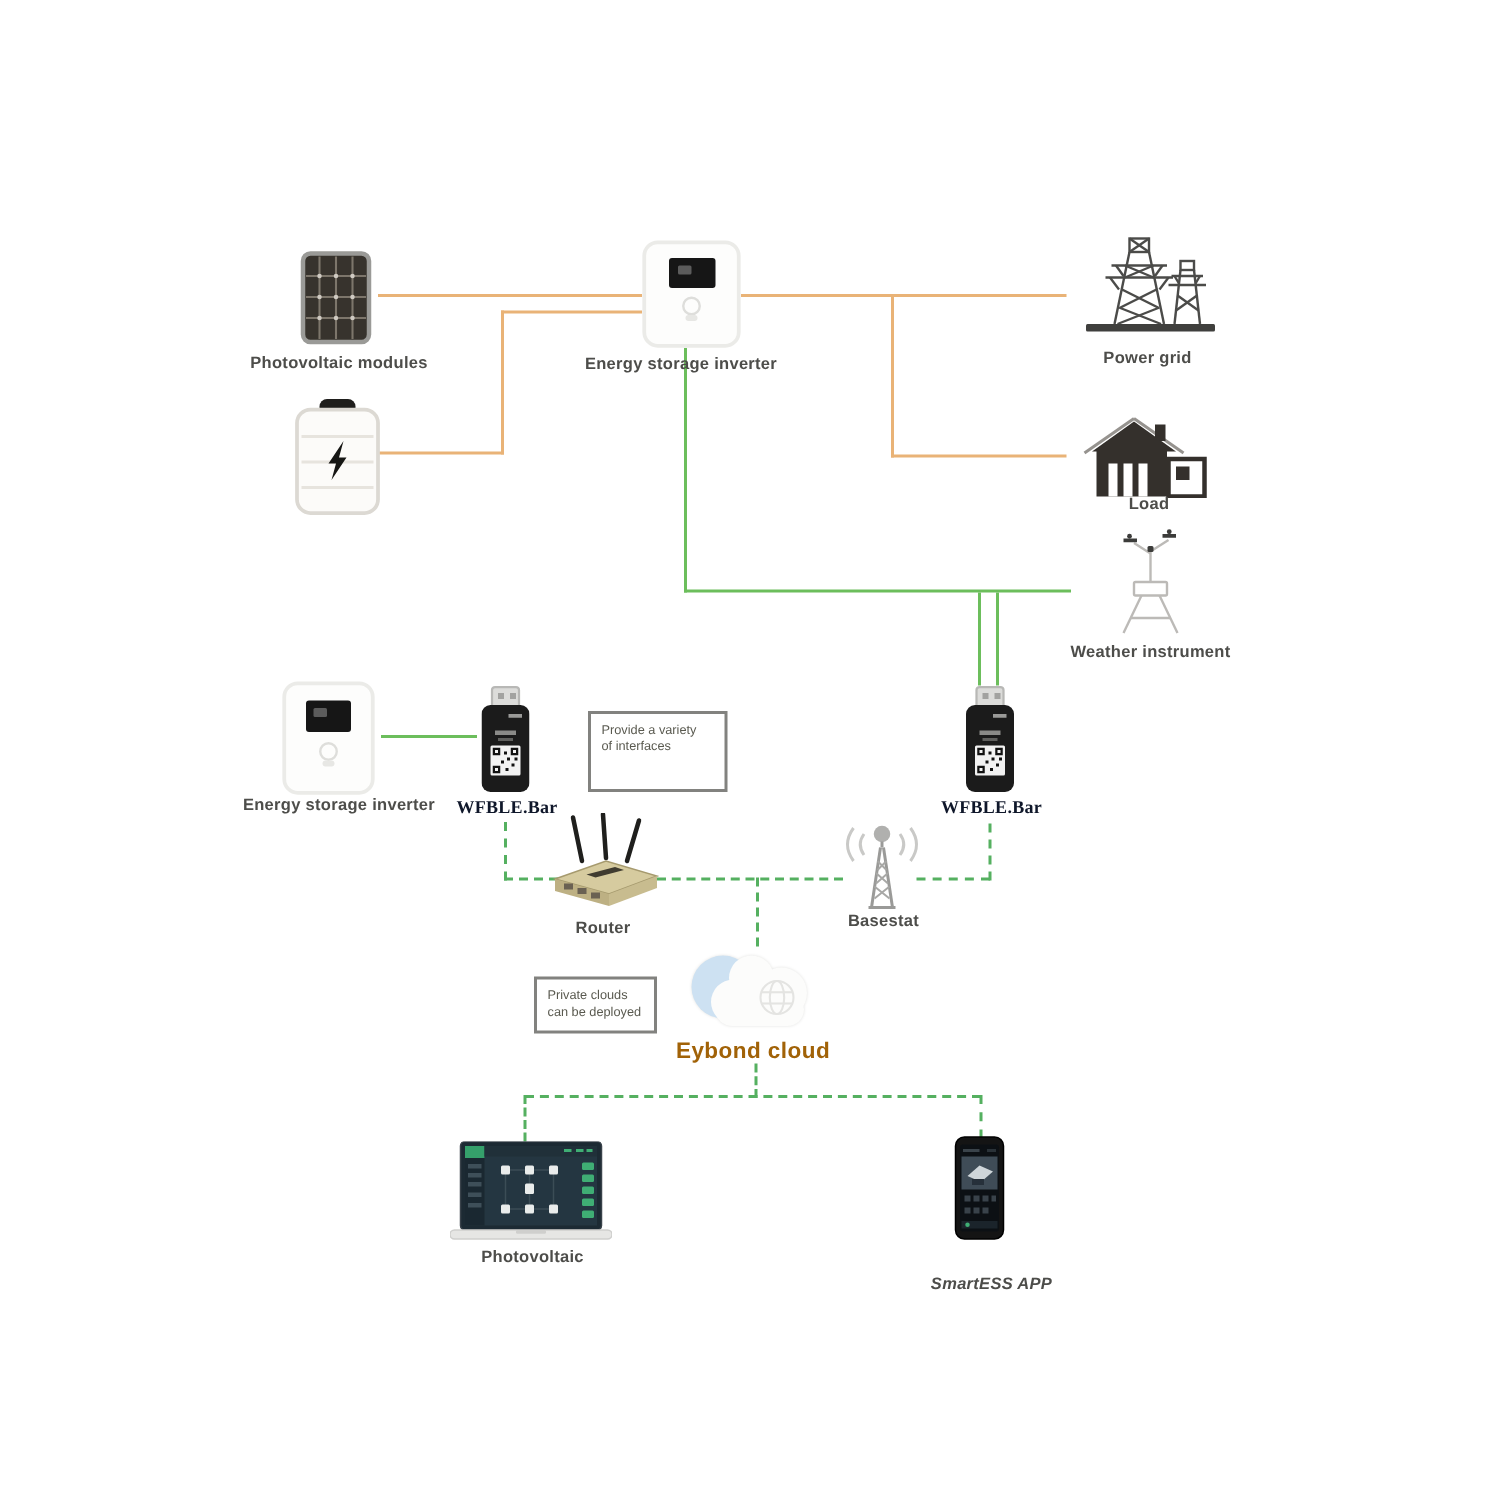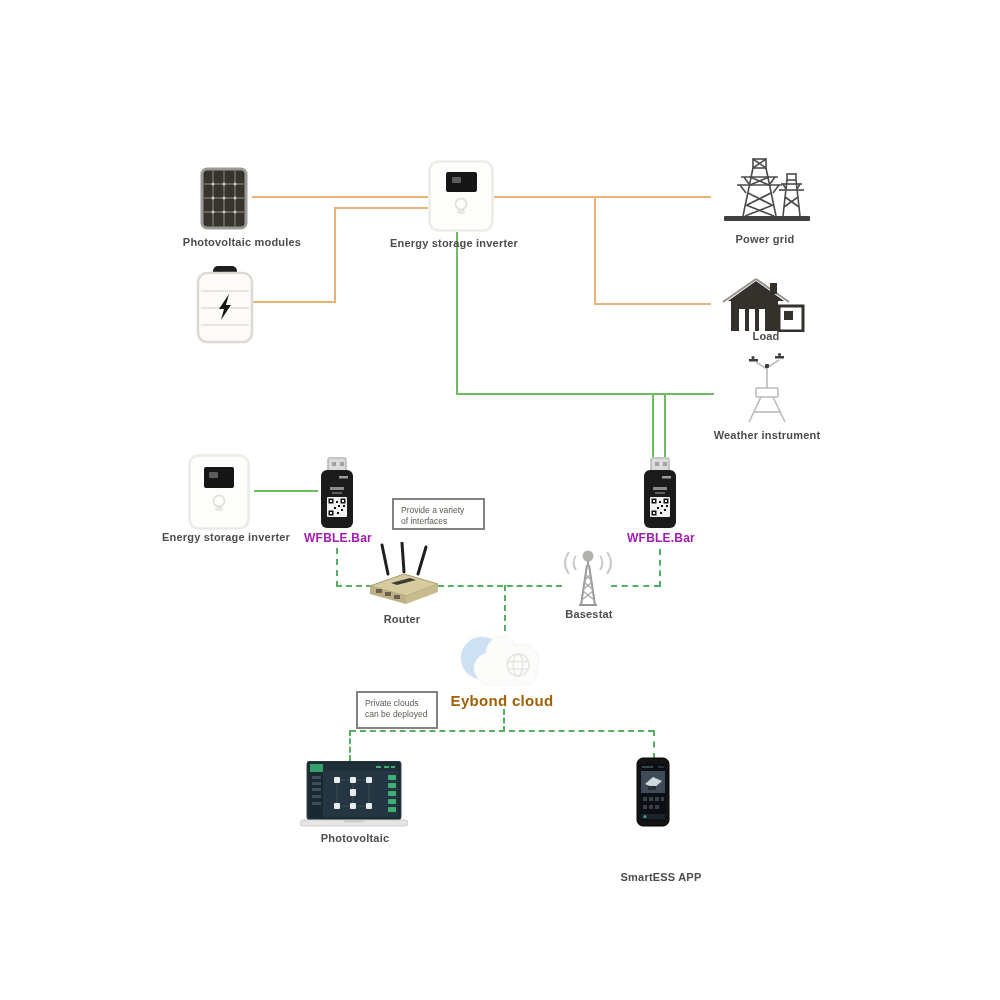--- a/index.html
+++ b/index.html
@@ -1,21 +1,21 @@
 <!DOCTYPE html>
 <html><head>
 <meta charset="utf-8">
 <style>
   html,body{margin:0;padding:0;background:#ffffff;}
   #canvas{position:relative;width:1000px;height:1000px;background:#ffffff;overflow:hidden;
           font-family:"Liberation Sans", sans-serif;}
   .abs{position:absolute;}
   .node-label{position:absolute;transform:translateX(-50%);white-space:nowrap;
               font-size:11px;font-weight:bold;color:#4d4d4a;letter-spacing:.2px;}
-  .dongle-label{font-size:12px;color:#a21caf;}
+  .dongle-label{font-size:12px;color:#0f172a;font-family:Liberation Serif, serif;}
   .cloud-label{font-size:15px;color:#a16207;letter-spacing:.3px;}
   .oline{position:absolute;background:#e9b377;}
   .gline{position:absolute;background:#6cbe5c;}
   .dash-h{position:absolute;border-top:2px dashed #55b060;height:0;}
   .dash-v{position:absolute;border-left:2px dashed #55b060;width:0;}
   .callout{position:absolute;background:#ffffff;border:2px solid #82827f;
            font-size:8.5px;color:#59594f;line-height:1.35;padding:5px 7px;box-sizing:border-box;}
   svg{display:block;}
 </style>
 </head>
@@ -65,21 +65,21 @@
           <circle cx="35" cy="17" r="1.5"></circle>
         <circle cx="13" cy="31" r="1.5"></circle>
           <circle cx="24" cy="31" r="1.5"></circle>
           <circle cx="35" cy="31" r="1.5"></circle>
         <circle cx="13" cy="45" r="1.5"></circle>
           <circle cx="24" cy="45" r="1.5"></circle>
           <circle cx="35" cy="45" r="1.5"></circle>
       </g>
     </svg>
   </div>
-  <div class="node-label" style="left:226px;top:236px;margin-left:16px;">Photovoltaic modules</div>
+  <div class="node-label" style="left:226px;top:236px;">Photovoltaic modules</div>
 
   <div class="abs" style="left:196px;top:266px;">
     <svg width="58" height="78" viewBox="0 0 58 78">
       <rect x="17" y="0" width="24" height="12" rx="5" fill="#1f1e1c"></rect>
       <rect x="2" y="7" width="54" height="69" rx="9" fill="#fcfbf9" stroke="#dcd9d3" stroke-width="2.5"></rect>
       <line x1="5" y1="25" x2="53" y2="25" stroke="#e7e4de" stroke-width="2"></line>
       <line x1="5" y1="42" x2="53" y2="42" stroke="#e7e4de" stroke-width="2"></line>
       <line x1="5" y1="59" x2="53" y2="59" stroke="#e7e4de" stroke-width="2"></line>
       <polygon points="33,28 23,43 28,43 25,54 35,39 30,39" fill="#161614"></polygon>
     </svg>
@@ -203,21 +203,21 @@
       </g>
       <g fill="#f2f2f2">
         <rect x="9" y="43" width="2" height="2"></rect>
           <rect x="21" y="43" width="2" height="2"></rect>
           <rect x="9" y="55" width="2" height="2"></rect>
       </g>
     </svg>
   </div>
   <div class="node-label dongle-label" style="left:338px;top:531px;">WFBLE.Bar</div>
 
-  <div class="callout" style="left:392px;top:498px;width:93px;height:32px;">
+  <div class="callout" style="left:392px;top:474px;width:93px;height:54px;">
     <span>Provide a variety</span><br>
     <span>of interfaces</span>
   </div>
 
   <div class="abs" style="left:644px;top:457px;">
     <svg width="32" height="72" viewBox="0 0 32 72">
       <rect x="7" y="1" width="18" height="14" rx="2" fill="#dcdcda" stroke="#b8b8b6" stroke-width="1.5"></rect>
       <rect x="11" y="5" width="4" height="4" fill="#a2a2a0"></rect>
         <rect x="19" y="5" width="4" height="4" fill="#a2a2a0"></rect>
       <rect x="0" y="13" width="32" height="58" rx="6" fill="#1b1b1b"></rect>
@@ -301,21 +301,21 @@
       <g stroke="#e4e4e2" stroke-width="1.4" fill="none">
         <circle cx="66" cy="35" r="11"></circle>
         <ellipse cx="66" cy="35" rx="4.8" ry="11"></ellipse>
         <line x1="55.5" y1="31.5" x2="76.5" y2="31.5"></line>
         <line x1="55.5" y1="39" x2="76.5" y2="39"></line>
       </g>
     </svg>
   </div>
   <div class="node-label cloud-label" style="left:502px;top:692px;">Eybond cloud</div>
 
-  <div class="callout" style="left:356px;top:651px;width:82px;height:38px;margin-top:40px;">
+  <div class="callout" style="left:356px;top:651px;width:82px;height:38px;">
     <span>Private clouds</span><br>
     <span>can be deployed</span>
   </div>
 
   <div class="abs" style="left:300px;top:761px;">
     <svg width="108" height="68" viewBox="0 0 108 68">
       <rect x="7" y="0" width="94" height="59" rx="3" fill="#1c2a33" stroke="#39424a" stroke-width="1"></rect>
       <rect x="10" y="3" width="88" height="53" fill="#243641"></rect>
       <rect x="10" y="3" width="13" height="53" fill="#1a2831"></rect>
       <rect x="10" y="3" width="13" height="8" fill="#35a06b"></rect>
@@ -374,15 +374,15 @@
         <rect x="19" y="40" width="4" height="4"></rect>
           <rect x="25" y="40" width="3" height="4"></rect>
         <rect x="7" y="48" width="4" height="4"></rect>
           <rect x="13" y="48" width="4" height="4"></rect>
         <rect x="19" y="48" width="4" height="4"></rect>
       </g>
       <rect x="5" y="57" width="24" height="5" fill="#1b242b"></rect>
       <circle cx="9" cy="59.5" r="1.5" fill="#3fae74"></circle>
     </svg>
   </div>
-  <div class="node-label" style="left:661px;top:871px;">SmartESS APP</div>
+  <div class="node-label" style="left:661px;top:850px;font-style:italic;">SmartESS APP</div>
 
 </div>
 
 </body></html>

